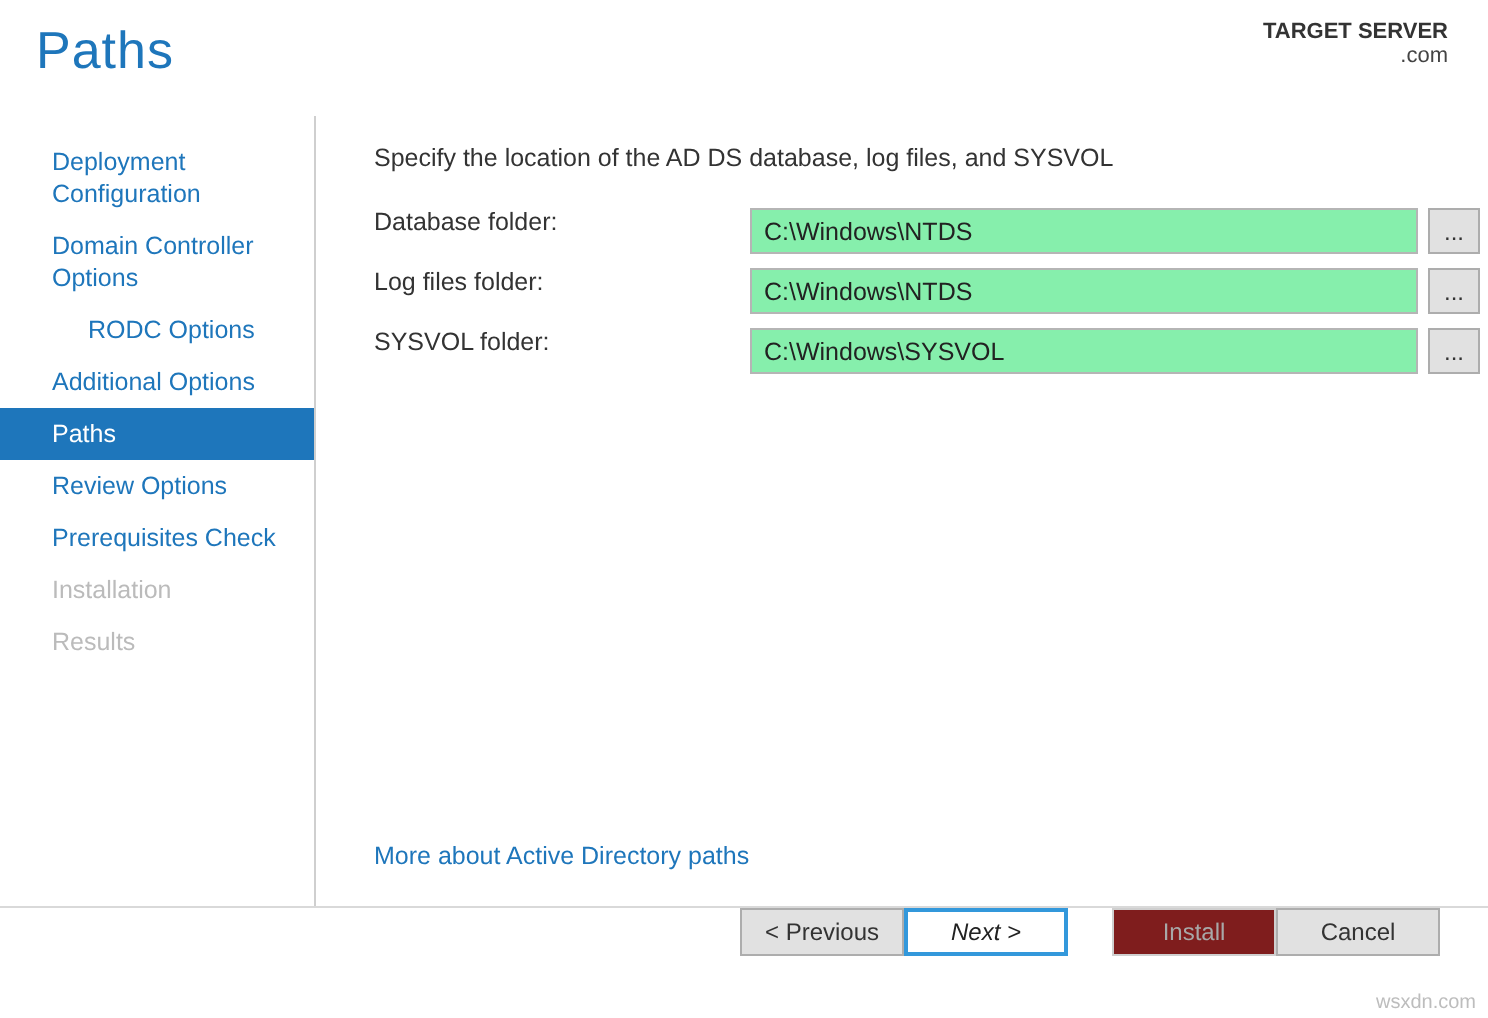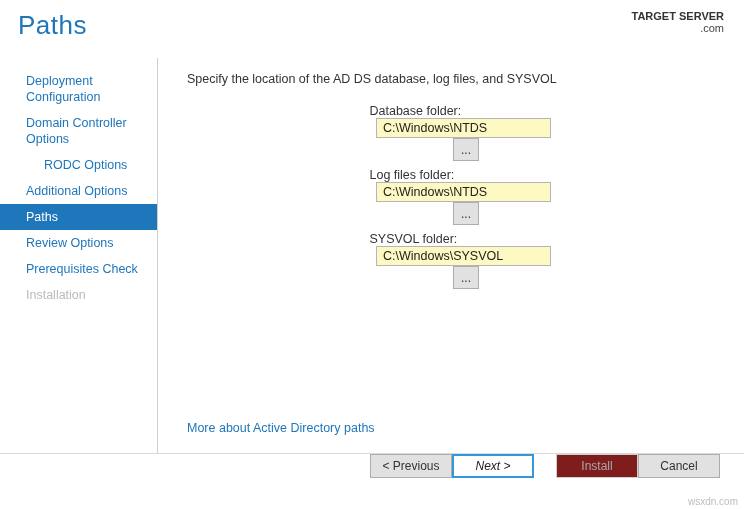--- a/index.html
+++ b/index.html
@@ -75,37 +75,36 @@
       display: flex;
       flex-direction: column;
     }
     .instruction {
       color: #333;
       margin-bottom: 18px;
       font-size: 12.5px;
     }
     .form-row {
       display: flex;
-      align-items: center;
+      align-items: flex-start;
       margin-bottom: 7px;
-      flex-direction: column;
     }
     .form-label {
       width: 188px;
       color: #333;
       font-size: 12.5px;
     }
     .form-input {
       flex: 1;
       height: 23px;
       border: 1px solid #b5b5b5;
       padding: 2px 6px;
       font-size: 12.5px;
       color: #222;
-      background: #fef9c3;
+      background: #86efac;
     }
     .browse-btn {
       width: 26px;
       height: 23px;
       margin-left: 5px;
       border: 1px solid #adadad;
       background: #e1e1e1;
       font-size: 12px;
       color: #333;
       cursor: pointer;
@@ -174,20 +173,21 @@
 <div class="content">
   <div class="sidebar">
     <div class="nav-item">Deployment Configuration</div>
     <div class="nav-item">Domain Controller Options</div>
     <div class="nav-item indent">RODC Options</div>
     <div class="nav-item">Additional Options</div>
     <div class="nav-item active">Paths</div>
     <div class="nav-item">Review Options</div>
     <div class="nav-item">Prerequisites Check</div>
     <div class="nav-item disabled">Installation</div>
+    <div class="nav-item disabled">Results</div>
   </div>
 
   <div class="main">
     <div class="instruction">Specify the location of the AD DS database, log files, and SYSVOL</div>
 
     <div class="form-row">
       <div class="form-label">Database folder:</div>
       <input class="form-input" type="text" value="C:\Windows\NTDS" style="">
       <button class="browse-btn">...</button>
     </div>

